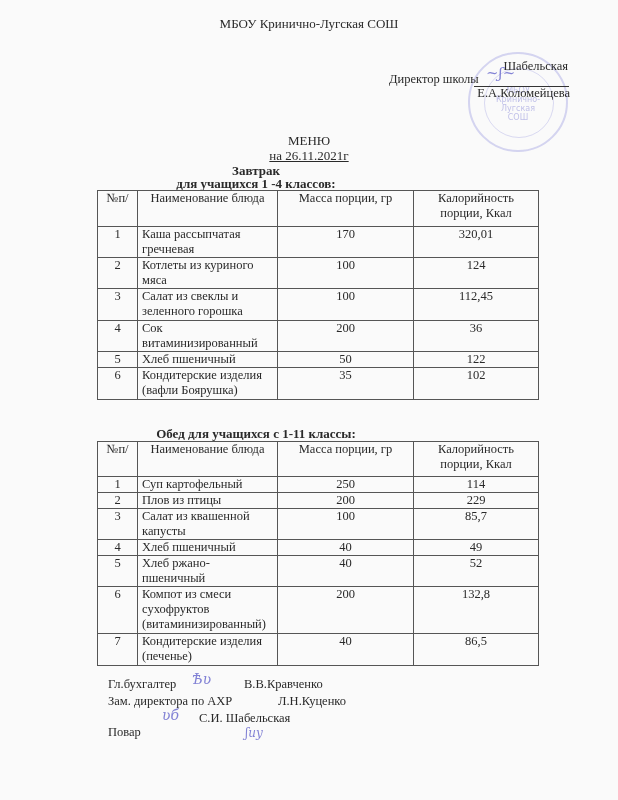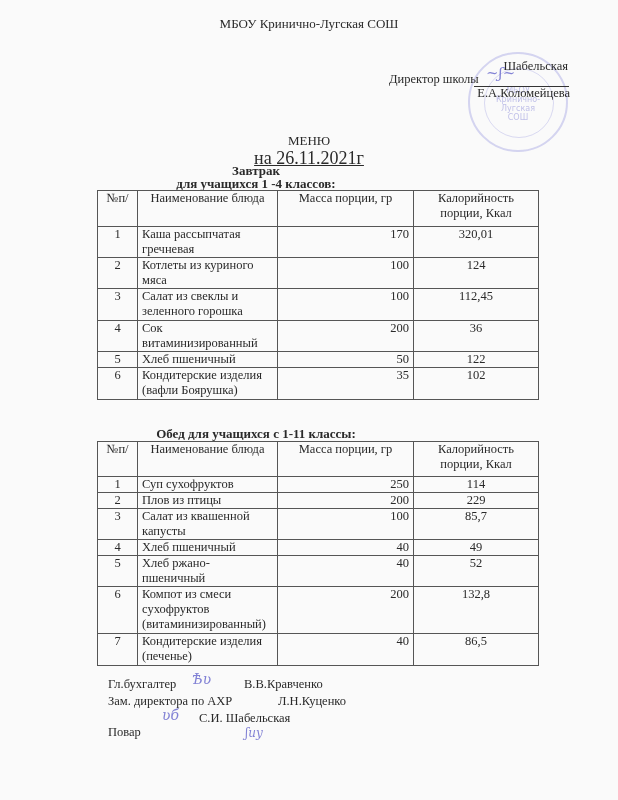--- a/index.html
+++ b/index.html
@@ -9,30 +9,30 @@
     overflow: hidden;
   }
   .abs { position: absolute; }
   .school { left: 0; width: 618px; top: 16px; text-align: center; font-size: 13px; }
   .approve { font-size: 12.5px; }
   .appr1 { right: 50px; top: 59px; }
   .appr2 { left: 389px; top: 72px; }
   .appr-line { left: 474px; top: 86px; width: 95px; border-bottom: 1px solid #333; }
   .appr3 { right: 48px; top: 86px; }
   .menu-title { left: 0; width: 618px; top: 133px; text-align: center; font-size: 13px; }
-  .menu-date { left: 0; width: 618px; top: 148px; text-align: center; font-size: 18px; text-decoration: underline; }
+  .menu-date { left: 0; width: 618px; top: 148px; text-align: center; font-size: 13px; text-decoration: underline; }
   .sec-title { left: 0; width: 512px; text-align: center; font-size: 13px; font-weight: bold; }
   table.menu { position: absolute; left: 97px; width: 442px; border-collapse: collapse; font-size: 12.5px; table-layout: fixed; }
   table.menu td, table.menu th {
     border: 1px solid #555; padding: 0 4px; vertical-align: top; font-weight: normal; line-height: 15px;
   }
   table.menu th { text-align: center; }
   .c-num { width: 31px; text-align: center; }
   .c-name { width: 131px; text-align: left; }
-  .c-mass { width: 127px; text-align: right; }
+  .c-mass { width: 127px; text-align: center; }
   .c-kcal { width: auto; text-align: center; }
   th.c-name { text-align: center; }
   th.c-num { text-align: left; }
   .sign { font-size: 12.5px; left: 108px; text-align: right; }
   .stamp {
     left: 468px; top: 52px; width: 100px; height: 100px; border-radius: 50%;
     border: 2px solid rgba(140,140,220,0.35); box-sizing: border-box;
   }
   .stamp-inner {
     position: absolute; left: 14px; top: 14px; width: 68px; height: 68px; border-radius: 50%;
@@ -123,21 +123,21 @@
 <table class="menu" style="top:441px;">
   <tbody>
       <tr style="height:35px;">
     <th class="c-num">№п/</th>
     <th class="c-name">Наименование блюда</th>
     <th class="c-mass">Масса порции, гр</th>
     <th class="c-kcal">Калорийность порции, Ккал</th>
   </tr>
   <tr style="height:16px;">
     <td class="c-num">1</td>
-    <td class="c-name">Суп сухофруктов</td>
+    <td class="c-name">Суп картофельный</td>
     <td class="c-mass">250</td>
     <td class="c-kcal">114</td>
   </tr>
   <tr style="height:16px;">
     <td class="c-num">2</td>
     <td class="c-name">Плов из птицы</td>
     <td class="c-mass">200</td>
     <td class="c-kcal">229</td>
   </tr>
   <tr style="height:31px;">

